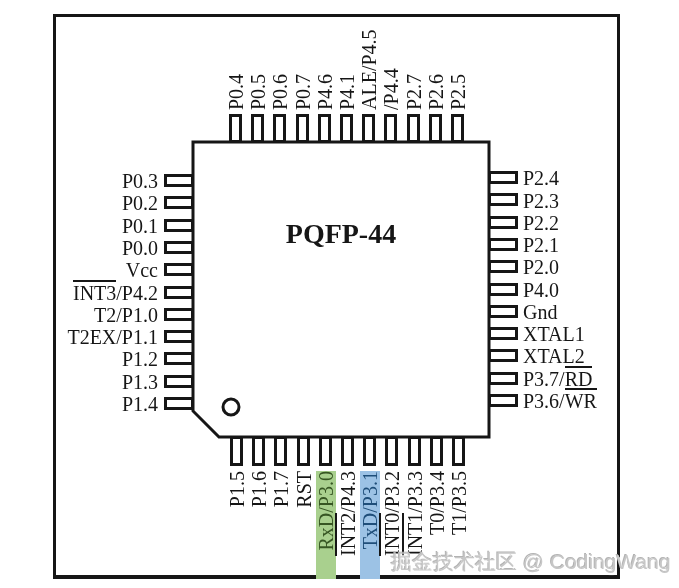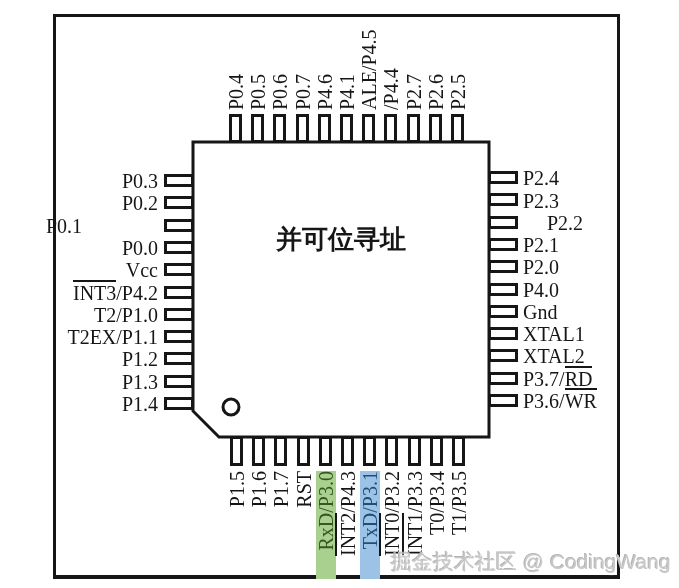--- a/index.html
+++ b/index.html
@@ -95,21 +95,21 @@
       <div class="pn rot" style="left: 445px; top: 409px; width: 28px; text-align: left;">11</div>
       <div class="pl rot" style="left: 405px; top: 515px; width: 108px; text-align: right;"><span>T1/P3.5</span></div>
       <div class="lead" style="left: 164px; top: 174px; width: 30px; height: 13px;"></div>
       <div class="pn" style="left: 198px; top: 171px; width: 34px; text-align: left;">34</div>
       <div class="pl" style="left: 38px; top: 171px; width: 120px; text-align: right;"><span>P0.3</span></div>
       <div class="lead" style="left: 164px; top: 196.3px; width: 30px; height: 13px;"></div>
       <div class="pn" style="left: 198px; top: 193.3px; width: 34px; text-align: left;">35</div>
       <div class="pl" style="left: 38px; top: 193.3px; width: 120px; text-align: right;"><span>P0.2</span></div>
       <div class="lead" style="left: 164px; top: 218.6px; width: 30px; height: 13px;"></div>
       <div class="pn" style="left: 198px; top: 215.6px; width: 34px; text-align: left;">36</div>
-      <div class="pl" style="left: 46px; top: 215.6px; width: 120px; "><span>P0.1</span></div>
+      <div class="pl" style="left: 38px; top: 215.6px; width: 120px; text-align: right;"><span>P0.1</span></div>
       <div class="lead" style="left: 164px; top: 240.9px; width: 30px; height: 13px;"></div>
       <div class="pn" style="left: 198px; top: 237.9px; width: 34px; text-align: left;">37</div>
       <div class="pl" style="left: 38px; top: 237.9px; width: 120px; text-align: right;"><span>P0.0</span></div>
       <div class="lead" style="left: 164px; top: 263.2px; width: 30px; height: 13px;"></div>
       <div class="pn" style="left: 198px; top: 260.2px; width: 34px; text-align: left;">38</div>
       <div class="pl" style="left: 38px; top: 260.2px; width: 120px; text-align: right;"><span>Vcc</span></div>
       <div class="lead" style="left: 164px; top: 285.5px; width: 30px; height: 13px;"></div>
       <div class="pn" style="left: 198px; top: 282.5px; width: 34px; text-align: left;">39</div>
       <div class="pl" style="left: 38px; top: 282.5px; width: 120px; text-align: right;"><span class="ol">INT3</span><span>/P4.2</span></div>
       <div class="lead" style="left: 164px; top: 307.8px; width: 30px; height: 13px;"></div>
@@ -128,21 +128,21 @@
       <div class="pn" style="left: 198px; top: 394px; width: 34px; text-align: left;">44</div>
       <div class="pl" style="left: 38px; top: 394px; width: 120px; text-align: right;"><span>P1.4</span></div>
       <div class="lead" style="left: 488px; top: 171px; width: 30px; height: 13px;"></div>
       <div class="pn" style="left: 450px; top: 168px; width: 34px; text-align: right;">22</div>
       <div class="pl" style="left: 523px; top: 168px; width: 132px; text-align: left;"><span>P2.4</span></div>
       <div class="lead" style="left: 488px; top: 193.3px; width: 30px; height: 13px;"></div>
       <div class="pn" style="left: 450px; top: 190.3px; width: 34px; text-align: right;">21</div>
       <div class="pl" style="left: 523px; top: 191px; width: 132px; text-align: left;"><span>P2.3</span></div>
       <div class="lead" style="left: 488px; top: 215.6px; width: 30px; height: 13px;"></div>
       <div class="pn" style="left: 450px; top: 212.6px; width: 34px; text-align: right;">20</div>
-      <div class="pl" style="left: 523px; top: 212.6px; width: 132px; text-align: left; margin-left: 24px;"><span>P2.2</span></div>
+      <div class="pl" style="left: 523px; top: 212.6px; width: 132px; text-align: left;"><span>P2.2</span></div>
       <div class="lead" style="left: 488px; top: 237.9px; width: 30px; height: 13px;"></div>
       <div class="pn" style="left: 450px; top: 234.9px; width: 34px; text-align: right;">19</div>
       <div class="pl" style="left: 523px; top: 234.9px; width: 132px; text-align: left;"><span>P2.1</span></div>
       <div class="lead" style="left: 488px; top: 260.2px; width: 30px; height: 13px;"></div>
       <div class="pn" style="left: 450px; top: 257.2px; width: 34px; text-align: right;">18</div>
       <div class="pl" style="left: 523px; top: 257.2px; width: 132px; text-align: left;"><span>P2.0</span></div>
       <div class="lead" style="left: 488px; top: 282.5px; width: 30px; height: 13px;"></div>
       <div class="pn" style="left: 450px; top: 279.5px; width: 34px; text-align: right;">17</div>
       <div class="pl" style="left: 523px; top: 279.5px; width: 132px; text-align: left;"><span>P4.0</span></div>
       <div class="lead" style="left: 488px; top: 304.8px; width: 30px; height: 13px;"></div>
@@ -161,20 +161,20 @@
       <div class="pn" style="left: 450px; top: 391px; width: 34px; text-align: right;">12</div>
       <div class="pl" style="left: 523px; top: 391px; width: 132px; text-align: left;"><span>P3.6/</span><span class="ol">WR</span></div>
     </div>
 
   <svg id="body-svg" viewBox="0 0 679 588">
     <polygon points="193,142 489,142 489,437 219,437 193,411" fill="#ffffff" stroke="#161616" stroke-width="3"></polygon>
     <circle cx="231" cy="407" r="8" fill="#ffffff" stroke="#161616" stroke-width="3"></circle>
   </svg>
 
   <div id="center-text">
+    <div class="pkg-line">PQFP-44</div>
     <div id="note-block">
-      <div class="note-line">并可位寻址</div>
     </div>
   </div>
 
   <div id="watermark">掘金技术社区 @ CodingWang</div>
 
 </div>
 
 </body></html>

